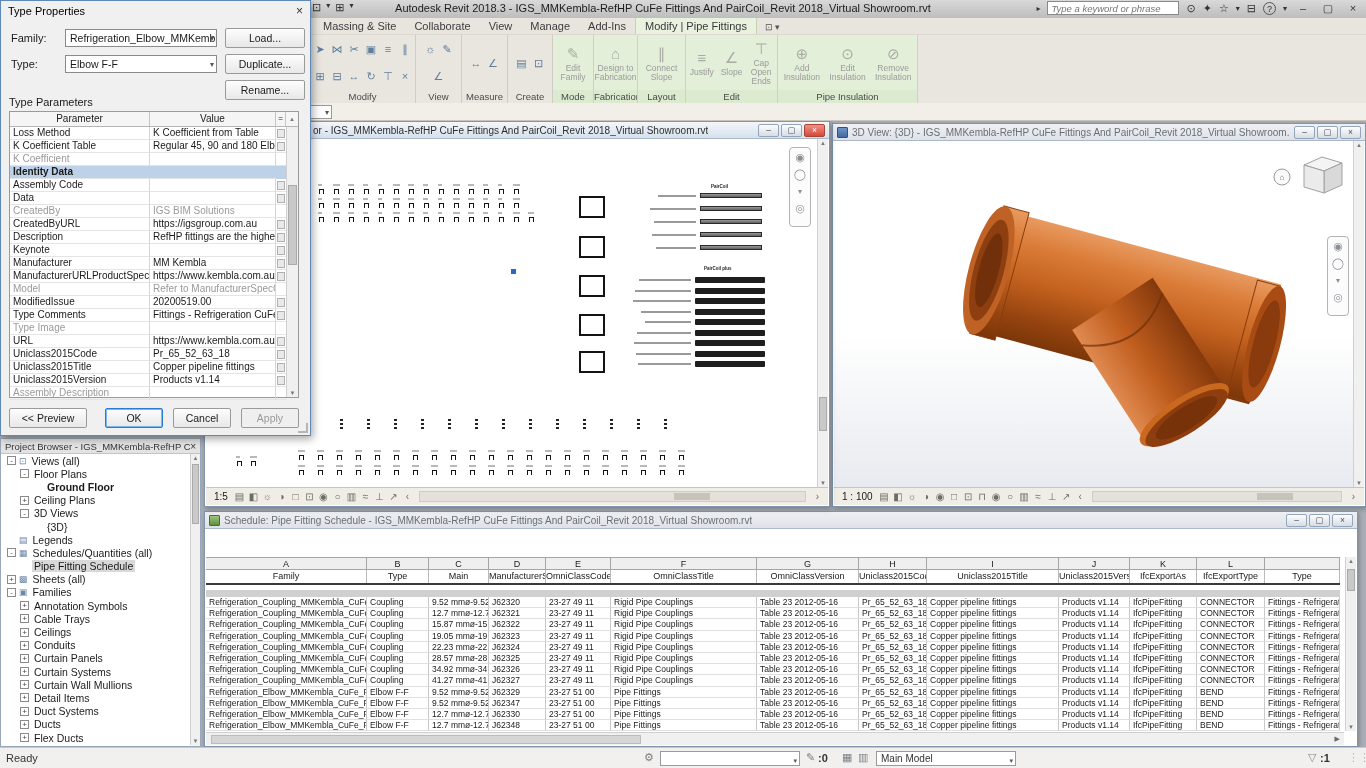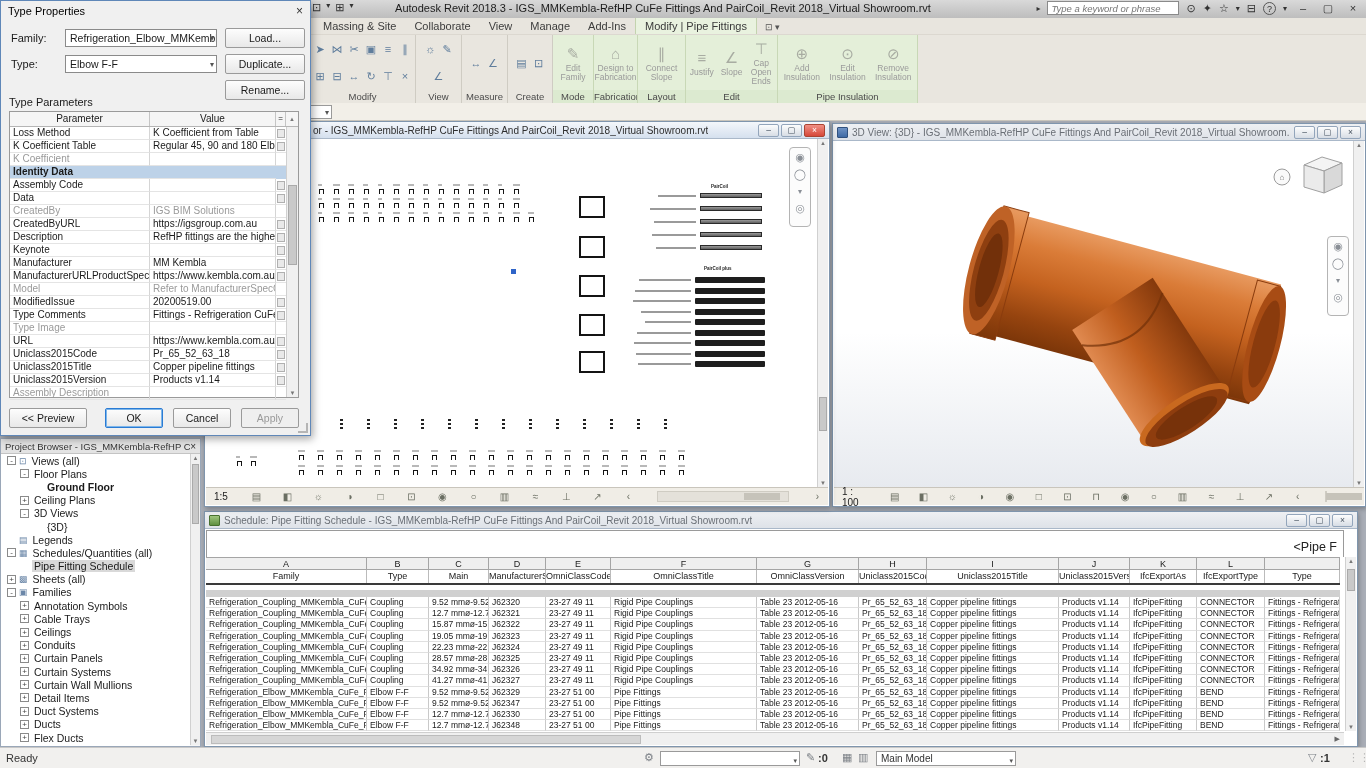--- a/index.html
+++ b/index.html
@@ -37,21 +37,21 @@
 
 .win{position:absolute;border:1px solid #7f95ad;background:#fff;box-shadow:1px 2px 5px rgba(0,0,0,.28)}
 .wtitle{height:17px;display:flex;align-items:center;gap:4px;padding:0 4px;font-size:10px;color:#2e2e2e;background:linear-gradient(#f4f7fb,#d5e0ee);border-bottom:1px solid #aab8c9;white-space:nowrap;overflow:hidden}
 .win.inactive .wtitle{background:linear-gradient(#eef0f3,#dee2e8);color:#6a6f76}
 .wicon{width:11px;height:11px;flex:none;background:linear-gradient(#6f93c4,#3f6aa5);border:1px solid #30517e;border-radius:1px}
 .wbtns{margin-left:auto;display:flex;gap:2px;flex:none}
 .wb{width:21px;height:13px;font-size:8.5px;line-height:11px;text-align:center;background:linear-gradient(#fdfdfd,#d7dde5);border:1px solid #93a5bb;border-radius:2px;color:#44505e}
 .wb.redx{background:linear-gradient(#f08f85,#d6483a);color:#fff;border-color:#a43}
 .vbar{position:absolute;right:1px;width:11px;background:#f0f0f0;border-left:1px solid #d0d0d0;font-size:6px;color:#777;text-align:center}
 .vthumb{position:absolute;left:1px;right:1px;background:#c9c9c9;border:1px solid #aaa}
-.ctrlbar{position:absolute;left:1px;right:1px;bottom:1px;height:18px;background:#f0ede6;border-top:1px solid #c9c5bc;display:flex;align-items:center;font-size:10px;gap:18px;padding:0 4px}
+.ctrlbar{position:absolute;left:1px;right:1px;bottom:1px;height:18px;background:#f0ede6;border-top:1px solid #c9c5bc;display:flex;align-items:center;font-size:10px;gap:1px;padding:0 4px}
 .vico{width:13px;height:13px;font-size:10px;line-height:13px;text-align:center;color:#6b6f63}
 .scrolltrack{height:11px;background:#e4e1da;border:1px solid #cfccc3;position:relative;flex:1;margin:0 4px}
 .scrollthumb{position:absolute;top:1px;bottom:1px;background:#c6c3ba}
 
 #draft{position:absolute;left:1px;top:17px;width:612px;height:349px;background:#fff;overflow:hidden}
 .mk{position:absolute;width:8px;height:12px}
 .mk .tl{position:absolute;left:0;top:1px;height:2px;background:#b8b8b8}
 .mk .gm{position:absolute;left:1px;top:6px;width:5px;height:5px;border:1px solid #151515;border-bottom:none}
 .mkc{position:absolute;width:3px;height:11px;background:repeating-linear-gradient(#222 0 2px,transparent 2px 4px)}
 .sqr{position:absolute;width:26px;height:22px;border:2px solid #141414;background:#fff}
@@ -787,23 +787,20 @@
 <div class="win inactive" id="win-sched" style="left:204px;top:511px;width:1154px;height:236px;z-index:1">
   <div class="wtitle">
     <span class="wicon" style="background:linear-gradient(#9fc57e,#5f9040);border-color:#47702f"></span>
     <span style="overflow:hidden">Schedule: Pipe Fitting Schedule - IGS_MMKembla-RefHP CuFe Fittings And PairCoil_Revit 2018_Virtual Showroom.rvt</span>
     <span class="wbtns">
       <span class="wb">–</span>
       <span class="wb">▢</span>
       <span class="wb">×</span>
     </span>
   </div>
-  <div id="sched-band">
-    <span id="sheet-title">&lt;Pipe F</span>
-  </div>
   <div class="srow" id="sched-letters" style="position:absolute;left:1px;top:45px">
       <div class="slett" style="width: 161px;">A</div>
       <div class="slett" style="width: 62px;">B</div>
       <div class="slett" style="width: 60px;">C</div>
       <div class="slett" style="width: 57px;">D</div>
       <div class="slett" style="width: 65px;">E</div>
       <div class="slett" style="width: 146px;">F</div>
       <div class="slett" style="width: 102px;">G</div>
       <div class="slett" style="width: 68px;">H</div>
       <div class="slett" style="width: 132px;">I</div>

